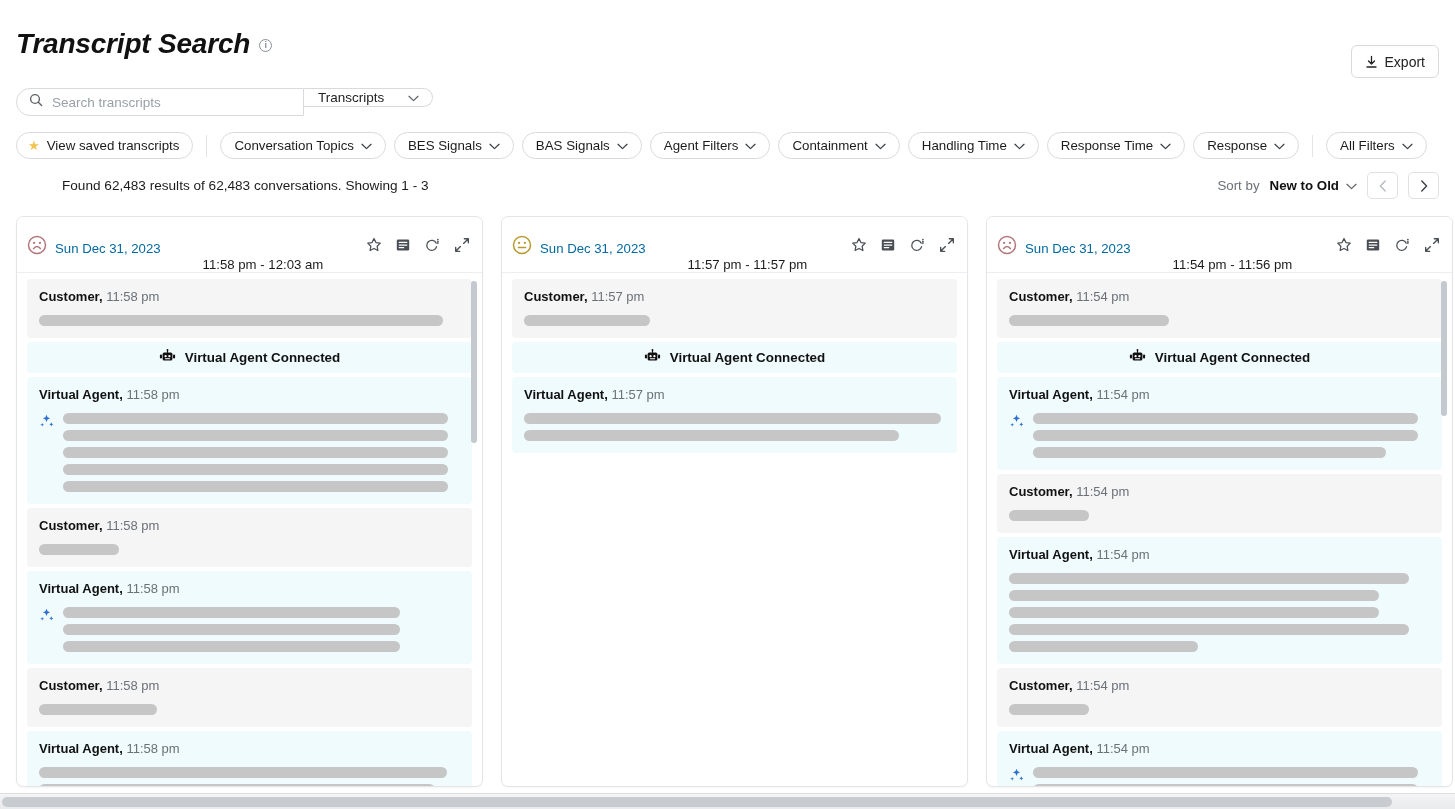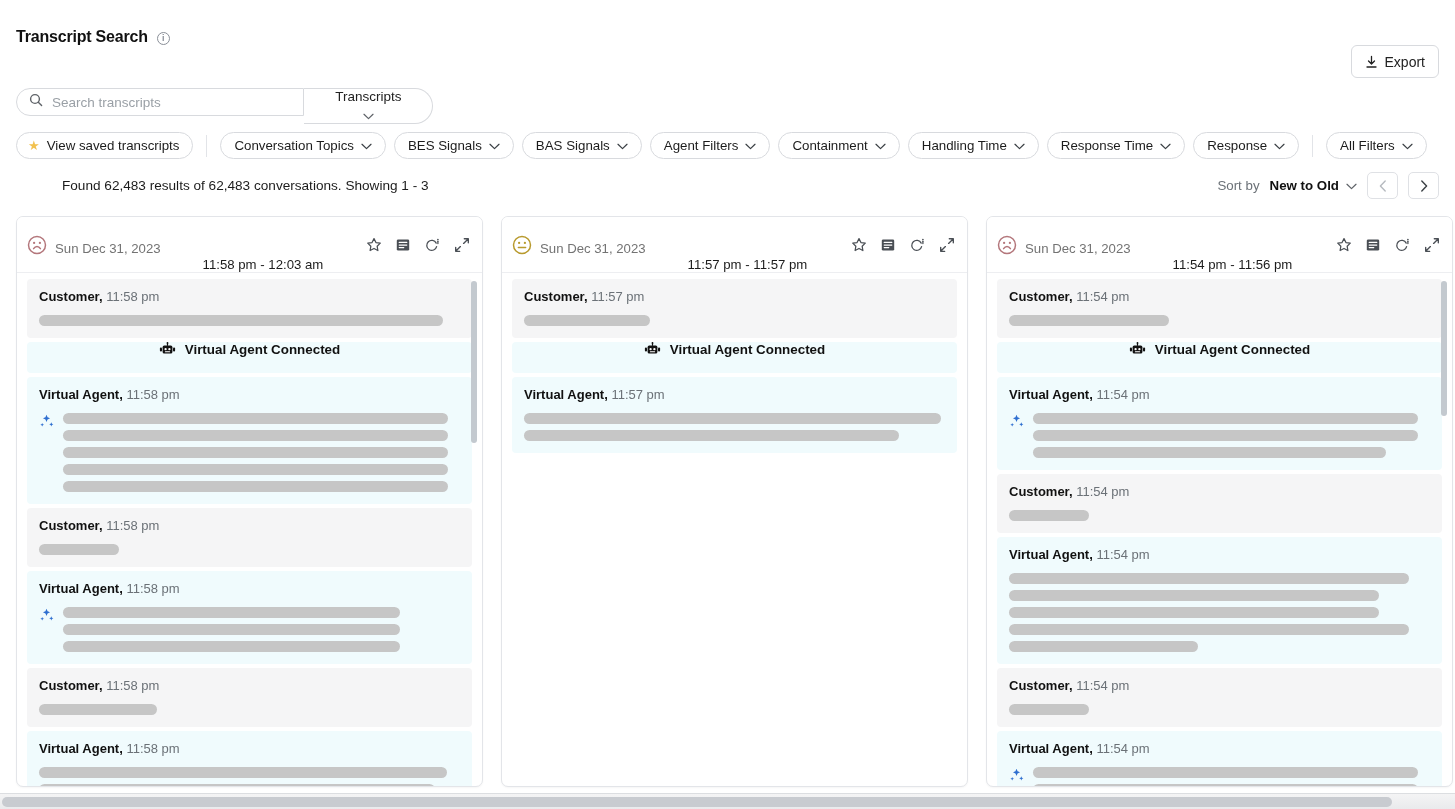--- a/index.html
+++ b/index.html
@@ -13,21 +13,21 @@
 
   
   .page-header {
     position: absolute; top: 0; left: 0; right: 0; height: 80px;
   }
   .page-title-wrap {
     position: absolute; left: 16px; top: 28px;
     display: flex; align-items: center; gap: 9px;
   }
   .page-title {
-    font-size: 16px; font-weight: bold; letter-spacing: -0.2px; color: #111;
+    font-size: 28px; font-weight: bold; letter-spacing: -0.2px; color: #111; font-style: italic;
   }
   .info-icon {
     width: 13px; height: 13px; border-radius: 50%;
     border: 1.3px solid #8a8f98;
     display: inline-flex; align-items: center; justify-content: center;
     font-size: 9px; color: #8a8f98; font-weight: bold; line-height: 1;
     margin-top: 3px;
   }
   .export-btn {
     position: absolute; right: 16px; top: 45px;
@@ -48,22 +48,22 @@
   .search-pill svg { flex: 0 0 auto; }
   .search-input {
     border: 0; outline: 0; font-size: 13.5px; color: #222;
     margin-left: 9px; width: 100%; background: transparent;
     font-family: "Liberation Sans", sans-serif;
   }
   .search-input::placeholder { color: #9aa0a6; }
   .scope-select {
     display: flex; align-items: center; justify-content: space-between;
     border: 1px solid #d8dade; border-left: 0; border-radius: 0 20px 20px 0;
-    height: 36px; width: 129px; padding: 0 13px 0 14px;
-    font-size: 13.5px; color: #222; background: #fff; cursor: pointer; flex-direction: column;
+    height: 19px; width: 129px; padding: 0 13px 0 14px;
+    font-size: 13.5px; color: #222; background: #fff; cursor: pointer;
   }
 
   
   .filter-row {
     position: absolute; left: 16px; top: 132px;
     display: flex; align-items: center; gap: 8px;
   }
   .chip {
     display: flex; align-items: center; gap: 7px;
     height: 27px; padding: 0 13px;
@@ -105,21 +105,21 @@
     width: 467px; height: 571px;
     background: #fff; border: 1px solid #e3e5e9; border-radius: 7px;
     display: flex; flex-direction: column; overflow: hidden;
     box-shadow: 0 1px 2px rgba(0,0,0,0.04);
   }
   .card-header {
     flex: 0 0 35px; display: flex; align-items: center;
     padding: 0 12px 0 10px; border-bottom: 1px solid #edeef1; background: #fff;
   }
   .sent-face { flex: 0 0 auto; margin-right: 8px; display:block; }
-  .card-date { font-size: 13.2px; color: #737373; margin-top: 8px; }
+  .card-date { font-size: 13.2px; color: #0369a1; margin-top: 8px; }
   .card-time { font-size: 13.2px; color: #1c1c1c; margin-left: 42px; margin-top: 40px; }
   .card-actions { margin-left: auto; display: flex; align-items: center; gap: 13px; }
   .act { cursor: pointer; display: flex; align-items: center; }
 
   .card-body {
     flex: 1 1 auto; overflow: hidden; position: relative;
     padding: 6px 0 0 0;
   }
   .msgs { padding: 0 10px 10px 10px; }
 
@@ -129,21 +129,21 @@
   .msg-head { font-size: 13px; margin-bottom: 11px; }
   .msg-head b { font-weight: bold; color: #111; }
   .msg-head span { color: #6b7177; }
   .redact-wrap { display: flex; align-items: flex-start; gap: 9px; }
   .sparkle { flex: 0 0 auto; margin-top: 1px; }
   .lines { flex: 1 1 auto; display: flex; flex-direction: column; gap: 6px; }
   .line { height: 11px; border-radius: 6px; background: #c6c6c6; }
 
   .sys-banner {
     background: #f0fbfd; border-radius: 4px; margin-bottom: 4px;
-    height: 31px; display: flex; justify-content: center; gap: 9px;
+    height: 31px; display: flex; align-items: center; justify-content: center; gap: 9px;
     font-size: 13.4px; font-weight: bold; color: #111;
   }
 
   
   .card-scroll {
     position: absolute; right: 5px; top: 8px;
     width: 6px; border-radius: 3px; background: #c3c9cf;
   }
 
   

